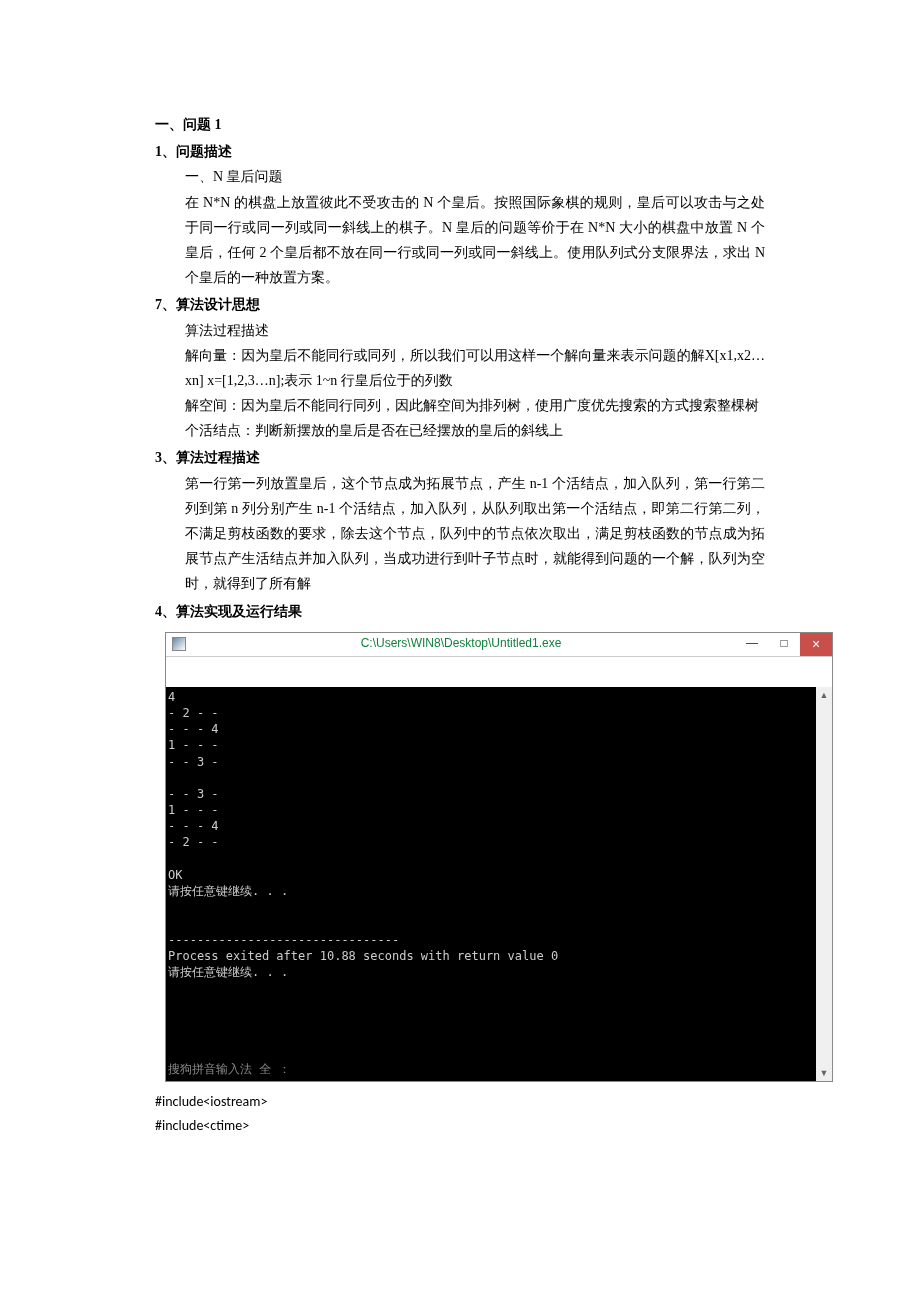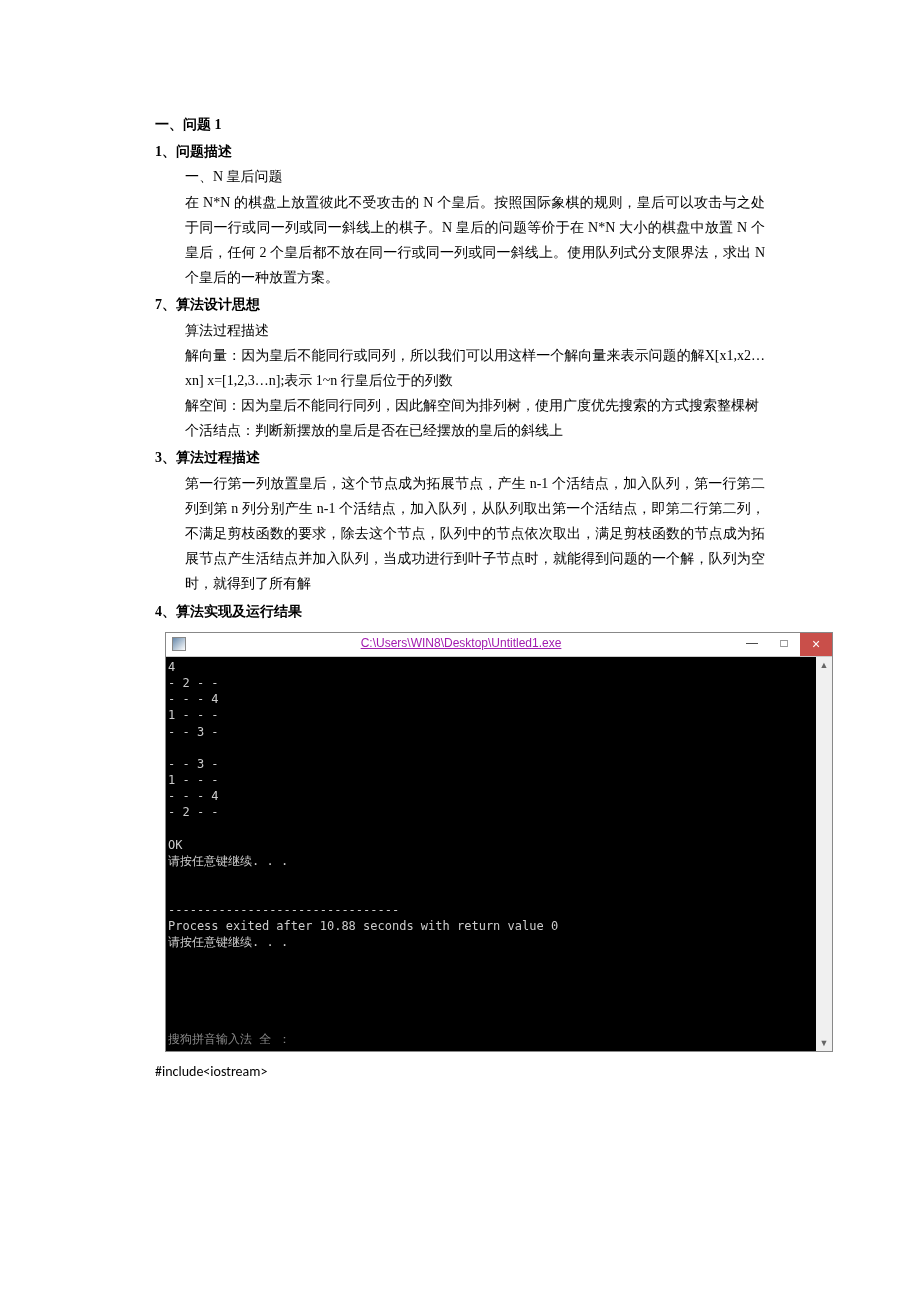--- a/index.html
+++ b/index.html
@@ -47,22 +47,21 @@
       height: 14px;
       margin-left: 6px;
       border: 1px solid #888;
       background: linear-gradient(135deg,#68a,#fff);
     }
     .titlebar-text {
       flex: 1;
       text-align: center;
       font-family: "Microsoft YaHei", sans-serif;
       font-size: 12px;
-      color: #a21caf;
-      text-decoration: underline;
+      color: #15803d;
     }
     .win-controls {
       display: flex;
       height: 100%;
     }
     .win-btn {
       width: 32px;
       height: 100%;
       display: flex;
       align-items: center;
@@ -73,20 +72,21 @@
     .win-btn.min { color: #333; }
     .win-btn.max { color: #333; }
     .win-btn.close {
       background: #c94f4a;
       color: #fff;
       font-size: 14px;
     }
     .console-body {
       display: flex;
       background: #000;
+      margin-top: 30px;
     }
     .console-content {
       flex: 1;
       color: #ccc;
       font-family: "NSimSun", "SimSun", monospace;
       font-size: 12px;
       line-height: 1.35;
       padding: 2px 2px 4px 2px;
       white-space: pre;
     }
@@ -182,13 +182,14 @@
     <div class="scrollbar">
       <div class="scroll-arrow">▲</div>
       <div class="scroll-track"></div>
       <div class="scroll-arrow down">▼</div>
     </div>
   </div>
 </div>
 
 <div class="code-block">
   <div>#include&lt;iostream&gt;</div>
+  <div>#include&lt;ctime&gt;</div>
 </div>
 
 </body></html>

